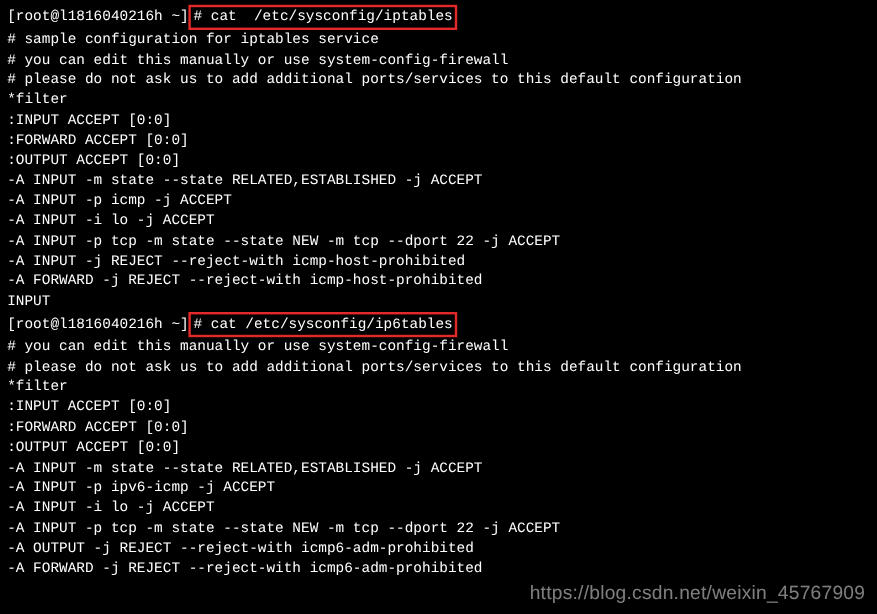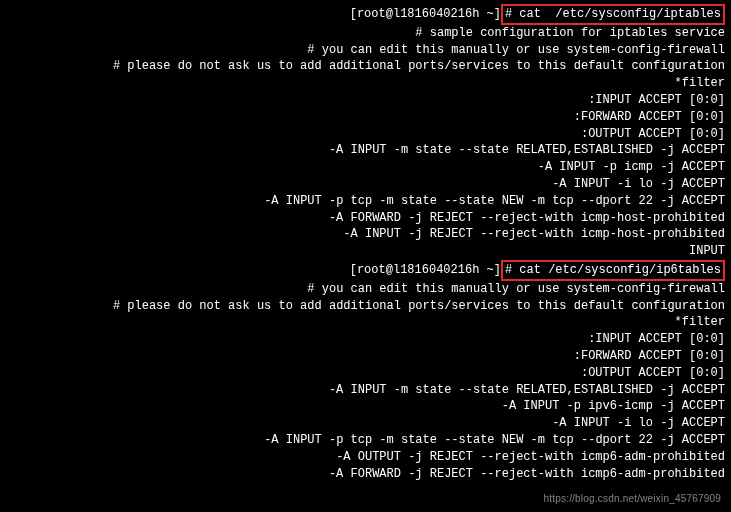--- a/index.html
+++ b/index.html
@@ -8,55 +8,55 @@
       color: #fff;
       font-family: 'Courier New', Consolas, monospace;
       font-size: 12px;
       line-height: 1.4;
       padding: 4px 6px;
       width: 731px;
       height: 512px;
       overflow: hidden;
       position: relative;
     }
-    .line { white-space: pre; text-align: right; }
+    .line { white-space: pre; }
     .prompt-user { color: #fff; }
     .highlight-box {
       border: 2px solid #e32929;
       display: inline-block;
       padding: 0 2px;
     }
     .watermark {
       position: absolute;
       bottom: 6px;
       right: 10px;
       color: rgba(230,230,230,0.55);
       font-family: Arial, sans-serif;
-      font-size: 10px;
+      font-size: 16px;
       letter-spacing: 0.2px;
     }
   </style>
 </head>
 <body>
 
 <div class="terminal">
   <div class="line"><span class="prompt-user">[root@l1816040216h ~]</span><span class="highlight-box"><span>#</span><span> cat  /etc/sysconfig/iptables</span></span></div>
   <div class="line"># sample configuration for iptables service</div>
   <div class="line"># you can edit this manually or use system-config-firewall</div>
   <div class="line"># please do not ask us to add additional ports/services to this default configuration</div>
   <div class="line">*filter</div>
   <div class="line">:INPUT ACCEPT [0:0]</div>
   <div class="line">:FORWARD ACCEPT [0:0]</div>
   <div class="line">:OUTPUT ACCEPT [0:0]</div>
   <div class="line">-A INPUT -m state --state RELATED,ESTABLISHED -j ACCEPT</div>
   <div class="line">-A INPUT -p icmp -j ACCEPT</div>
   <div class="line">-A INPUT -i lo -j ACCEPT</div>
   <div class="line">-A INPUT -p tcp -m state --state NEW -m tcp --dport 22 -j ACCEPT</div>
+  <div class="line">-A INPUT -j REJECT --reject-with icmp-host-prohibited</div>
   <div class="line">-A FORWARD -j REJECT --reject-with icmp-host-prohibited</div>
-  <div class="line">-A INPUT -j REJECT --reject-with icmp-host-prohibited</div>
   <div class="line">INPUT</div>
   <div class="line"><span class="prompt-user">[root@l1816040216h ~]</span><span class="highlight-box"><span># cat /etc/sysconfig/ip6tables</span></span></div>
   <div class="line"># you can edit this manually or use system-config-firewall</div>
   <div class="line"># please do not ask us to add additional ports/services to this default configuration</div>
   <div class="line">*filter</div>
   <div class="line">:INPUT ACCEPT [0:0]</div>
   <div class="line">:FORWARD ACCEPT [0:0]</div>
   <div class="line">:OUTPUT ACCEPT [0:0]</div>
   <div class="line">-A INPUT -m state --state RELATED,ESTABLISHED -j ACCEPT</div>
   <div class="line">-A INPUT -p ipv6-icmp -j ACCEPT</div>

